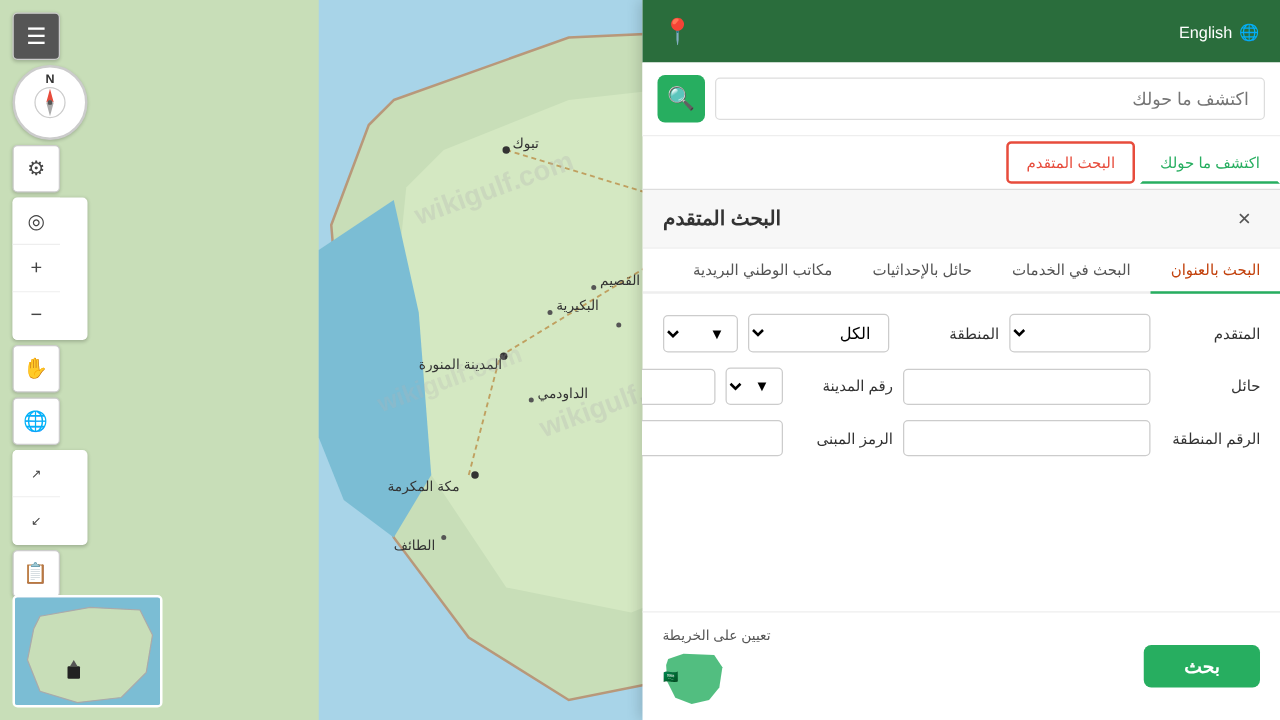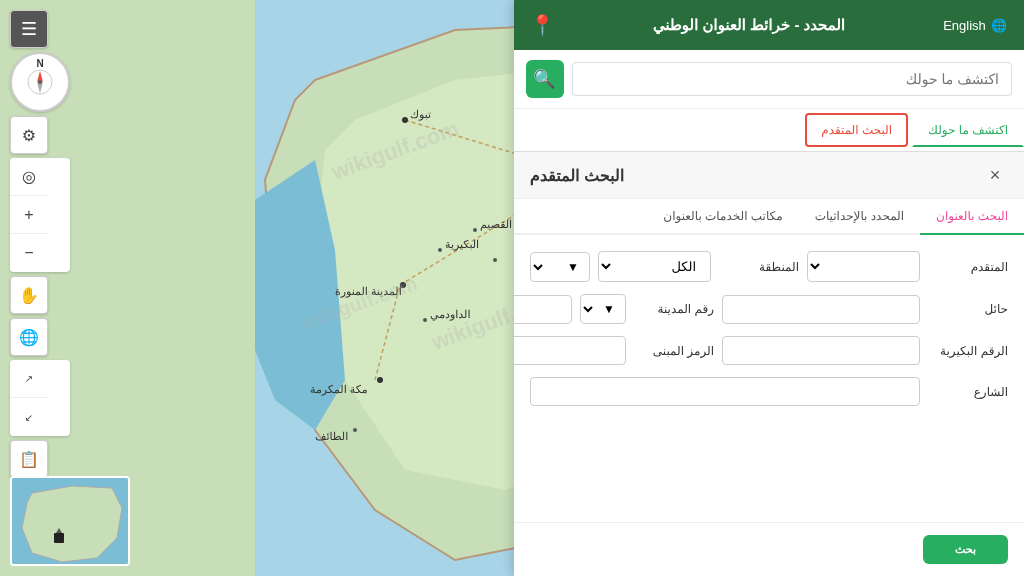--- a/index.html
+++ b/index.html
@@ -264,21 +264,21 @@
       padding: 10px 16px;
       font-size: 12px;
       cursor: pointer;
       color: #555;
       white-space: nowrap;
       border-bottom: 2px solid transparent;
       margin-bottom: -2px;
     }
 
     .inner-tab.active {
-      color: #ec4899;
+      color: #c2410c;
       border-bottom: 2px solid #27ae60;
     }
 
     
     .form-content {
       padding: 16px;
     }
 
     .form-row {
       display: flex;
@@ -338,21 +338,21 @@
       border-top: 1px solid #eee;
       direction: rtl;
     }
 
     .search-btn {
       background: #27ae60;
       color: white;
       border: none;
       border-radius: 6px;
       padding: 8px 32px;
-      font-size: 11px;
+      font-size: 15px;
       cursor: pointer;
       font-weight: bold;
     }
 
     .map-hint {
       display: flex;
       flex-direction: column;
       align-items: flex-end;
       gap: 4px;
     }
@@ -477,21 +477,20 @@
   </div>
 </div>
 
 <div class="panel">
 
   <div class="panel-header">
     <div class="panel-header-lang">
       <span>🌐</span>
       <span>English</span>
     </div>
-    <div class="panel-header-title">المحدد - خرائط العنوان الوطني</div>
     <span style="font-size:20px;">📍</span>
   </div>
 
   <div class="search-bar">
     <button class="search-icon-btn">
       <span>🔍</span>
     </button>
     <div class="search-input-wrapper">
       <input class="search-input" type="text" placeholder="اكتشف ما حولك" style="">
     </div>
@@ -504,22 +503,23 @@
 
   <div class="advanced-panel">
 
     <div class="advanced-title-bar">
       <button class="close-btn">×</button>
       <div class="advanced-title">البحث المتقدم</div>
     </div>
 
     <div class="inner-tabs">
       <div class="inner-tab active">البحث بالعنوان</div>
-      <div class="inner-tab">المحدد بالإحداثيات</div>
-      <div class="inner-tab">مكاتب الخدمات بالعنوان</div>
+      <div class="inner-tab">البحث في الخدمات</div>
+      <div class="inner-tab">حائل بالإحداثيات</div>
+      <div class="inner-tab">مكاتب الوطني البريدية</div>
     </div>
 
     <div class="form-content">
 
       <div class="form-row">
         <span class="field-label">المتقدم</span>
         <select class="field-select">
           <option></option>
         </select>
         <span class="field-label">المنطقة</span>
@@ -535,29 +535,33 @@
         <span class="field-label">حائل</span>
         <input class="field-input" type="text" style="">
         <span class="field-label">رقم المدينة</span>
         <select class="field-select-sm">
           <option>▼</option>
         </select>
         <input class="field-input" type="text" style="">
       </div>
 
       <div class="form-row">
-        <span class="field-label">الرقم البكيرية</span>
+        <span class="field-label">الرقم المنطقة</span>
         <input class="field-input" type="text" style="">
         <span class="field-label">الرمز المبنى</span>
         <input class="field-input" type="text" style="">
       </div>
 
-      <div class="form-row">
-        <span class="field-label">الشارع</span>
-        <input class="field-input" type="text" style="flex: 2 1 0%;">
-      </div>
     </div>
   </div>
 
   <div class="panel-bottom">
     <button class="search-btn">بحث</button>
+    <div class="map-hint">
+      <span class="map-hint-text">تعيين على الخريطة</span>
+
+      <svg class="saudi-logo" viewBox="0 0 60 55">
+        <polygon points="5,10 20,5 50,6 58,18 55,38 45,50 28,54 12,48 4,32 3,16" fill="#27ae60" opacity="0.8"></polygon>
+        <text x="15" y="32" font-size="12" fill="white">🇸🇦</text>
+      </svg>
+    </div>
   </div>
 </div>
 
 </body></html>

